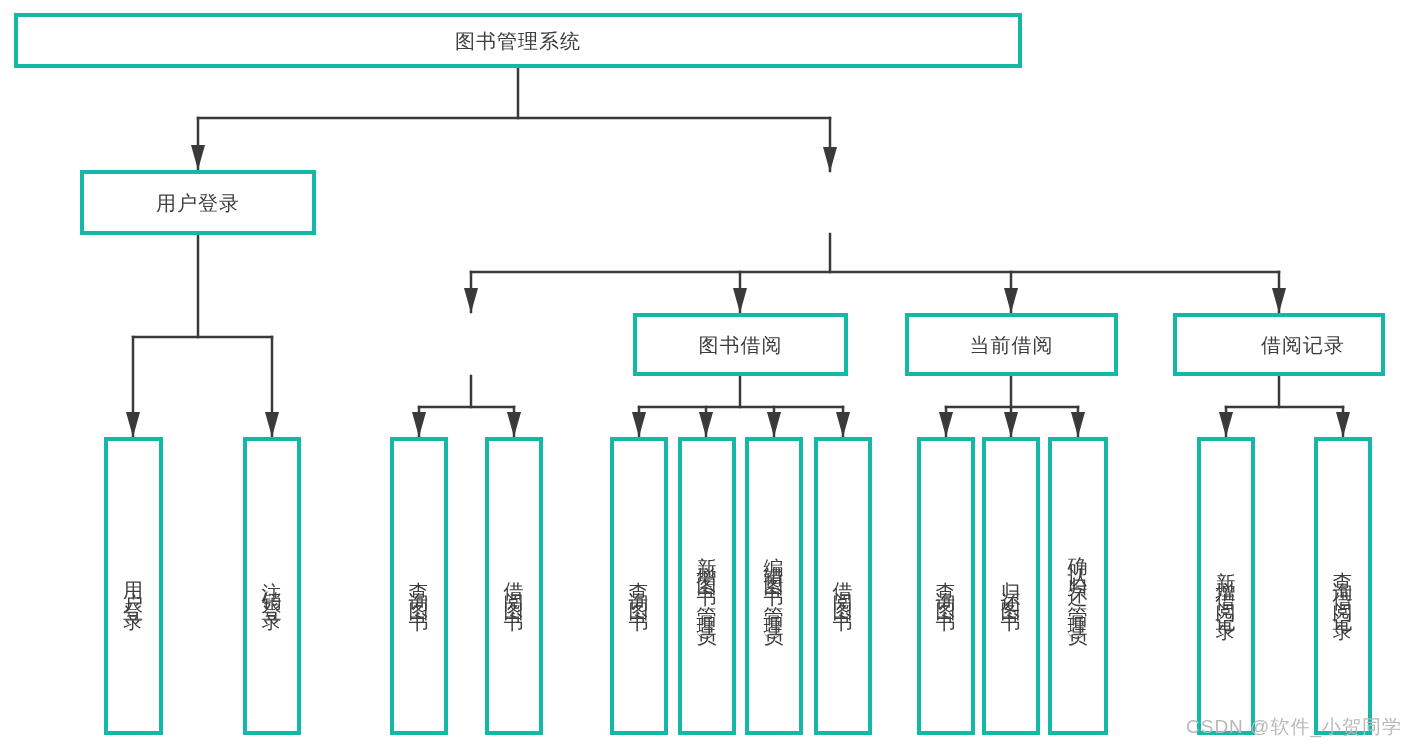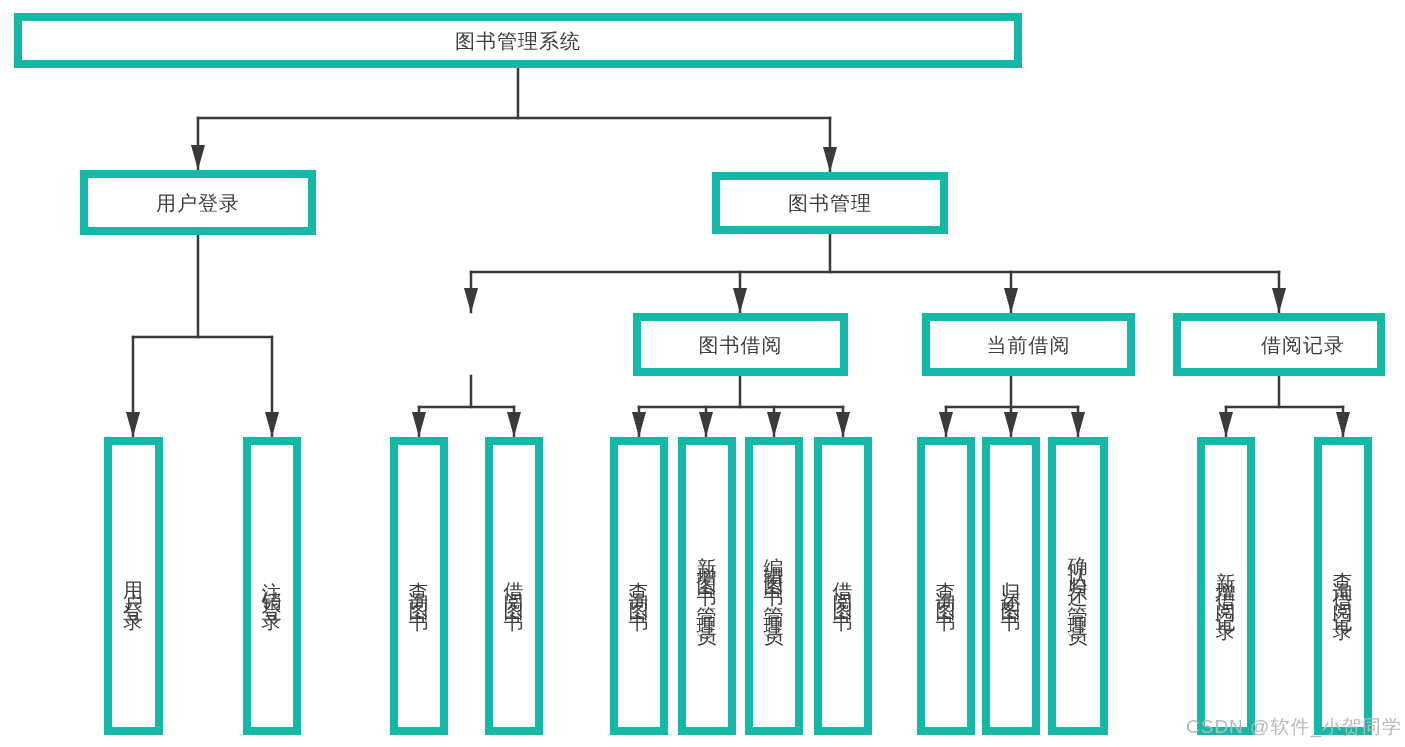--- a/index.html
+++ b/index.html
@@ -9,21 +9,21 @@
     background:#ffffff;
     font-family:"Liberation Sans",sans-serif;
     overflow:hidden;
   }
   svg.wires{position:absolute;left:0;top:0;z-index:1;}
   .arrow-seg{marker-end:url(#arrowhead);}
   .node{
     position:absolute;
     box-sizing:border-box;
     background:#ffffff;
-    border:8px solid #14b8a6;
+    border:4px solid #14b8a6;
     display:flex;align-items:center;justify-content:center;
     color:#3d3d3d;
     z-index:2;
   }
   .node .lbl{
     font-size:20px;
     line-height:1;
     letter-spacing:1px;
     white-space:nowrap;
   }
@@ -99,28 +99,25 @@
     </g>
   </svg>
 
   <div class="node" style="left:14px;top:13px;width:1008px;height:55px;">
     <span class="lbl">图书管理系统</span>
   </div>
 
   <div class="node" style="left:80px;top:170px;width:236px;height:65px;">
     <span class="lbl">用户登录</span>
   </div>
-  <div class="node" style="left:712px;top:172px;width:236px;height:62px;">
-    <span class="lbl">图书管理</span>
-  </div>
 
   <div class="node" style="left:633px;top:313px;width:215px;height:63px;">
     <span class="lbl">图书借阅</span>
   </div>
-  <div class="node" style="left:905px;top:313px;width:213px;height:63px;margin-left:17px;">
+  <div class="node" style="left:905px;top:313px;width:213px;height:63px;">
     <span class="lbl">当前借阅</span>
   </div>
   <div class="node" style="left:1173px;top:313px;width:212px;height:63px;padding-left:48px;">
     <span class="lbl">借阅记录</span>
   </div>
 
   <div class="node leaf" style="left:104px;top:437px;width:59px;height:298px;">
     <span class="lbl">用户登录</span>
   </div>
   <div class="node leaf" style="left:243px;top:437px;width:58px;height:298px;">

